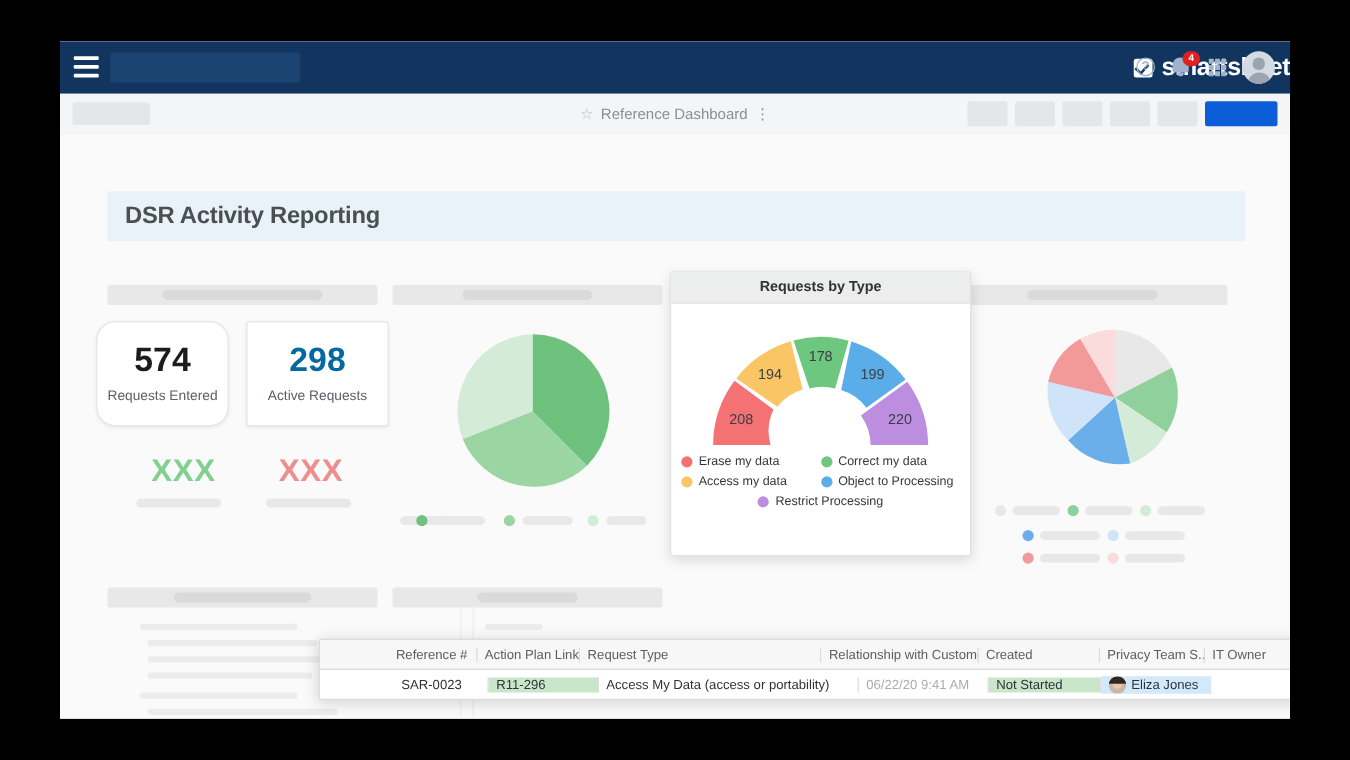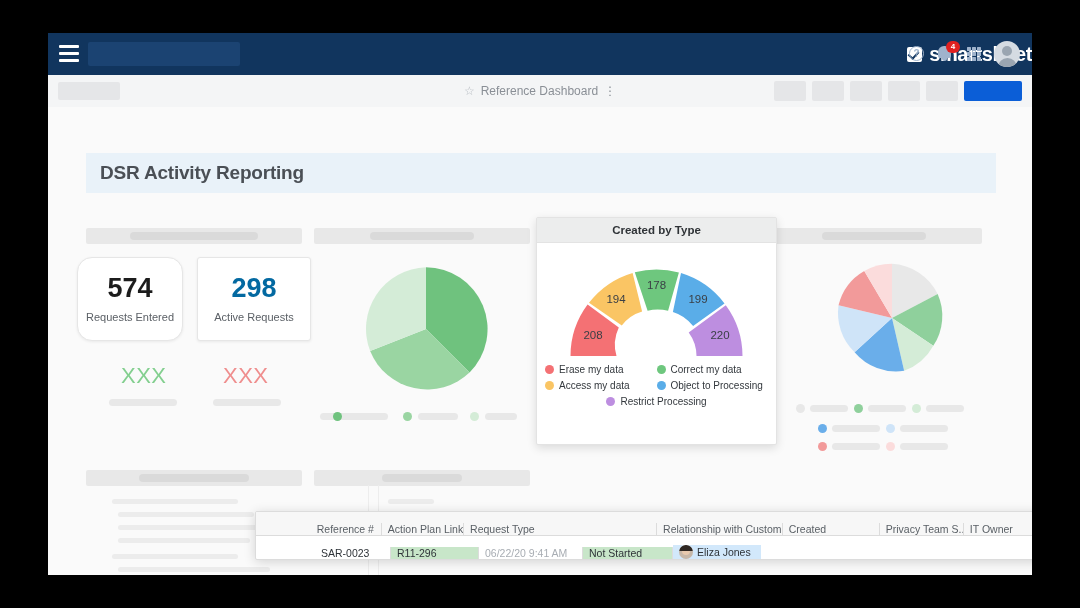--- a/index.html
+++ b/index.html
@@ -117,21 +117,21 @@
   .card{
     position:absolute;background:#fff;border:1px solid #e6e6e6;border-radius:3px;
     box-shadow:0 1px 3px rgba(0,0,0,0.07);
     display:flex;flex-direction:column;align-items:center;justify-content:center;
   }
   .card .num{font-size:27px;font-weight:bold;line-height:1;margin-bottom:9px;}
   .card .lbl{font-size:11px;color:#5b6066;}
   .num-dark{color:#1c1c1c;}
   .num-blue{color:#0369a1;}
 
-  .xxx{position:absolute;font-size:22px;font-weight:normal;letter-spacing:0.5px;}
+  .xxx{position:absolute;font-size:25px;font-weight:bold;letter-spacing:0.5px;}
   .xxx-green{color:#83cf8f;}
   .xxx-red{color:#ef8e8e;}
   .uline{position:absolute;height:7px;background:#e8e8e8;border-radius:4px;}
 
   
   .lg-dot{position:absolute;width:9px;height:9px;border-radius:50%;}
   .lg-bar{position:absolute;height:7px;background:#e8e8e8;border-radius:4px;}
 
   
   .gauge-card{
@@ -155,21 +155,21 @@
   .lgitem.full{width:100%;justify-content:center;}
   .lgitem .dot{width:9px;height:9px;border-radius:50%;flex:0 0 auto;}
 
   
   .tablewrap{
     position:absolute;left:207px;top:404px;width:790px;
     background:#fff;box-shadow:0 2px 12px rgba(0,0,0,0.16);
     border:1px solid #dcdcdc;border-radius:2px;overflow:hidden;
     font-size:10.5px;color:#2e3338;
   }
-  .trow{display:flex;height:23px;align-items:flex-end;}
+  .trow{display:flex;height:23px;align-items:center;}
   .trow.head{background:#f7f7f7;color:#5a6066;border-bottom:1px solid #dcdcdc;}
   .tc{border-right:1px solid #dcdcdc;display:flex;align-items:center;
       padding:0 6px;box-sizing:border-box;overflow:hidden;white-space:nowrap;}
   .tc.narrow{width:15px;padding:0;}
   .tc.gutter{width:22px;padding:0;}
   .c-ref{width:76px;}
   .c-apl{width:88px;}
   .c-rqt{width:208px;}
   .c-rel{width:135px;}
   .c-cre{width:104px;}
@@ -312,21 +312,21 @@
     <div class="lg-bar" style="left:784px;top:318px;width:48px;"></div>
     <div class="lg-dot" style="left:838px;top:317px;background:#cfe4f8;"></div>
     <div class="lg-bar" style="left:852px;top:318px;width:48px;"></div>
 
     <div class="lg-dot" style="left:770px;top:335px;background:#f29a9a;"></div>
     <div class="lg-bar" style="left:784px;top:336px;width:48px;"></div>
     <div class="lg-dot" style="left:838px;top:335px;background:#fbdcdc;"></div>
     <div class="lg-bar" style="left:852px;top:336px;width:48px;"></div>
 
     <div class="gauge-card">
-      <div class="gauge-head">Created by Type</div>
+      <div class="gauge-head">Requests by Type</div>
 
       <div class="gauge-area">
         <svg width="239" height="120" viewBox="0 0 239 120">
 
           <path d="M 33.5 113 A 86 86 0 0 1 50.6 61.6 L 81.8 84.5 A 40 40 0 0 0 79.5 113 Z" fill="#f47174"></path>
           <path d="M 52.0 59.8 A 86 86 0 0 1 95.6 29.9 L 105.1 68.5 A 40 40 0 0 0 84.8 82.4 Z" fill="#fac564"></path>
           <path d="M 97.8 29.3 A 86 86 0 0 1 141.9 29.5 L 131.1 67.8 A 40 40 0 0 0 110.6 67.7 Z" fill="#6ec77e"></path>
           <path d="M 144.0 30.1 A 86 86 0 0 1 187.5 60.5 L 156.1 83.1 A 40 40 0 0 0 135.9 69.0 Z" fill="#5aade8"></path>
           <path d="M 188.8 62.3 A 86 86 0 0 1 205.5 113 L 159.5 113 A 40 40 0 0 0 151.7 89.4 Z" fill="#bd8ee0"></path>
 
@@ -394,20 +394,21 @@
         <div class="tc c-pts">Privacy Team S...</div>
         <div class="tc c-ito">IT Owner</div>
       </div>
 
       <div class="trow">
         <div class="tc narrow"></div>
         <div class="tc gutter"></div>
         <div class="tc gutter"></div>
         <div class="tc c-ref">SAR-0023</div>
         <div class="tc c-apl g-green">R11-296</div>
+        <div class="tc c-rqt">Access My Data (access or portability)</div>
         <div class="tc c-cre muted">06/22/20 9:41 AM</div>
         <div class="tc c-pts g-green">Not Started</div>
         <div class="tc c-ito g-blue">
           <span class="rowavatar"></span>
           <span>Eliza Jones</span>
         </div>
       </div>
     </div>
 
   </div>

